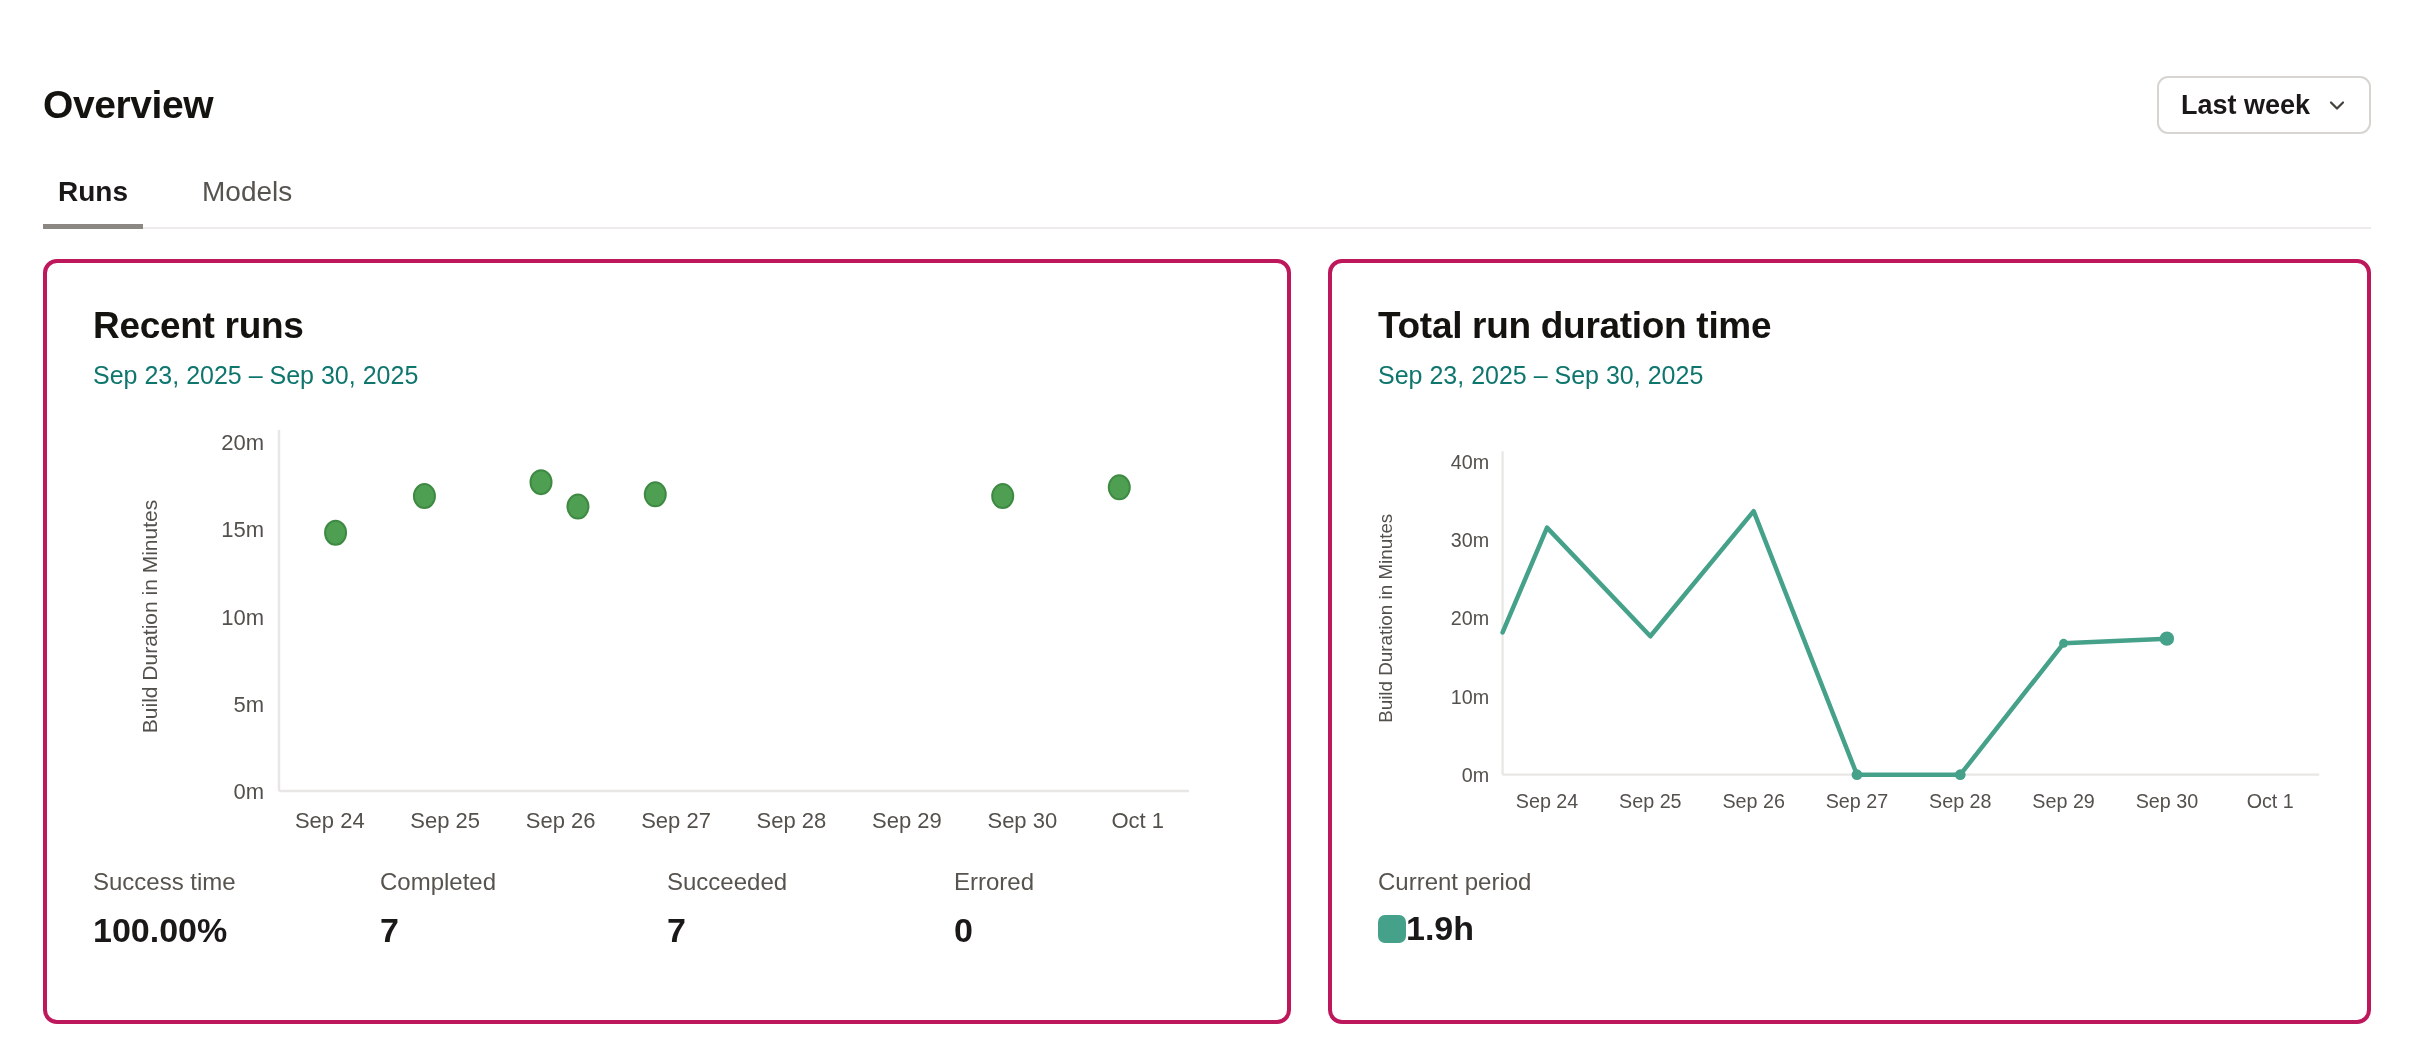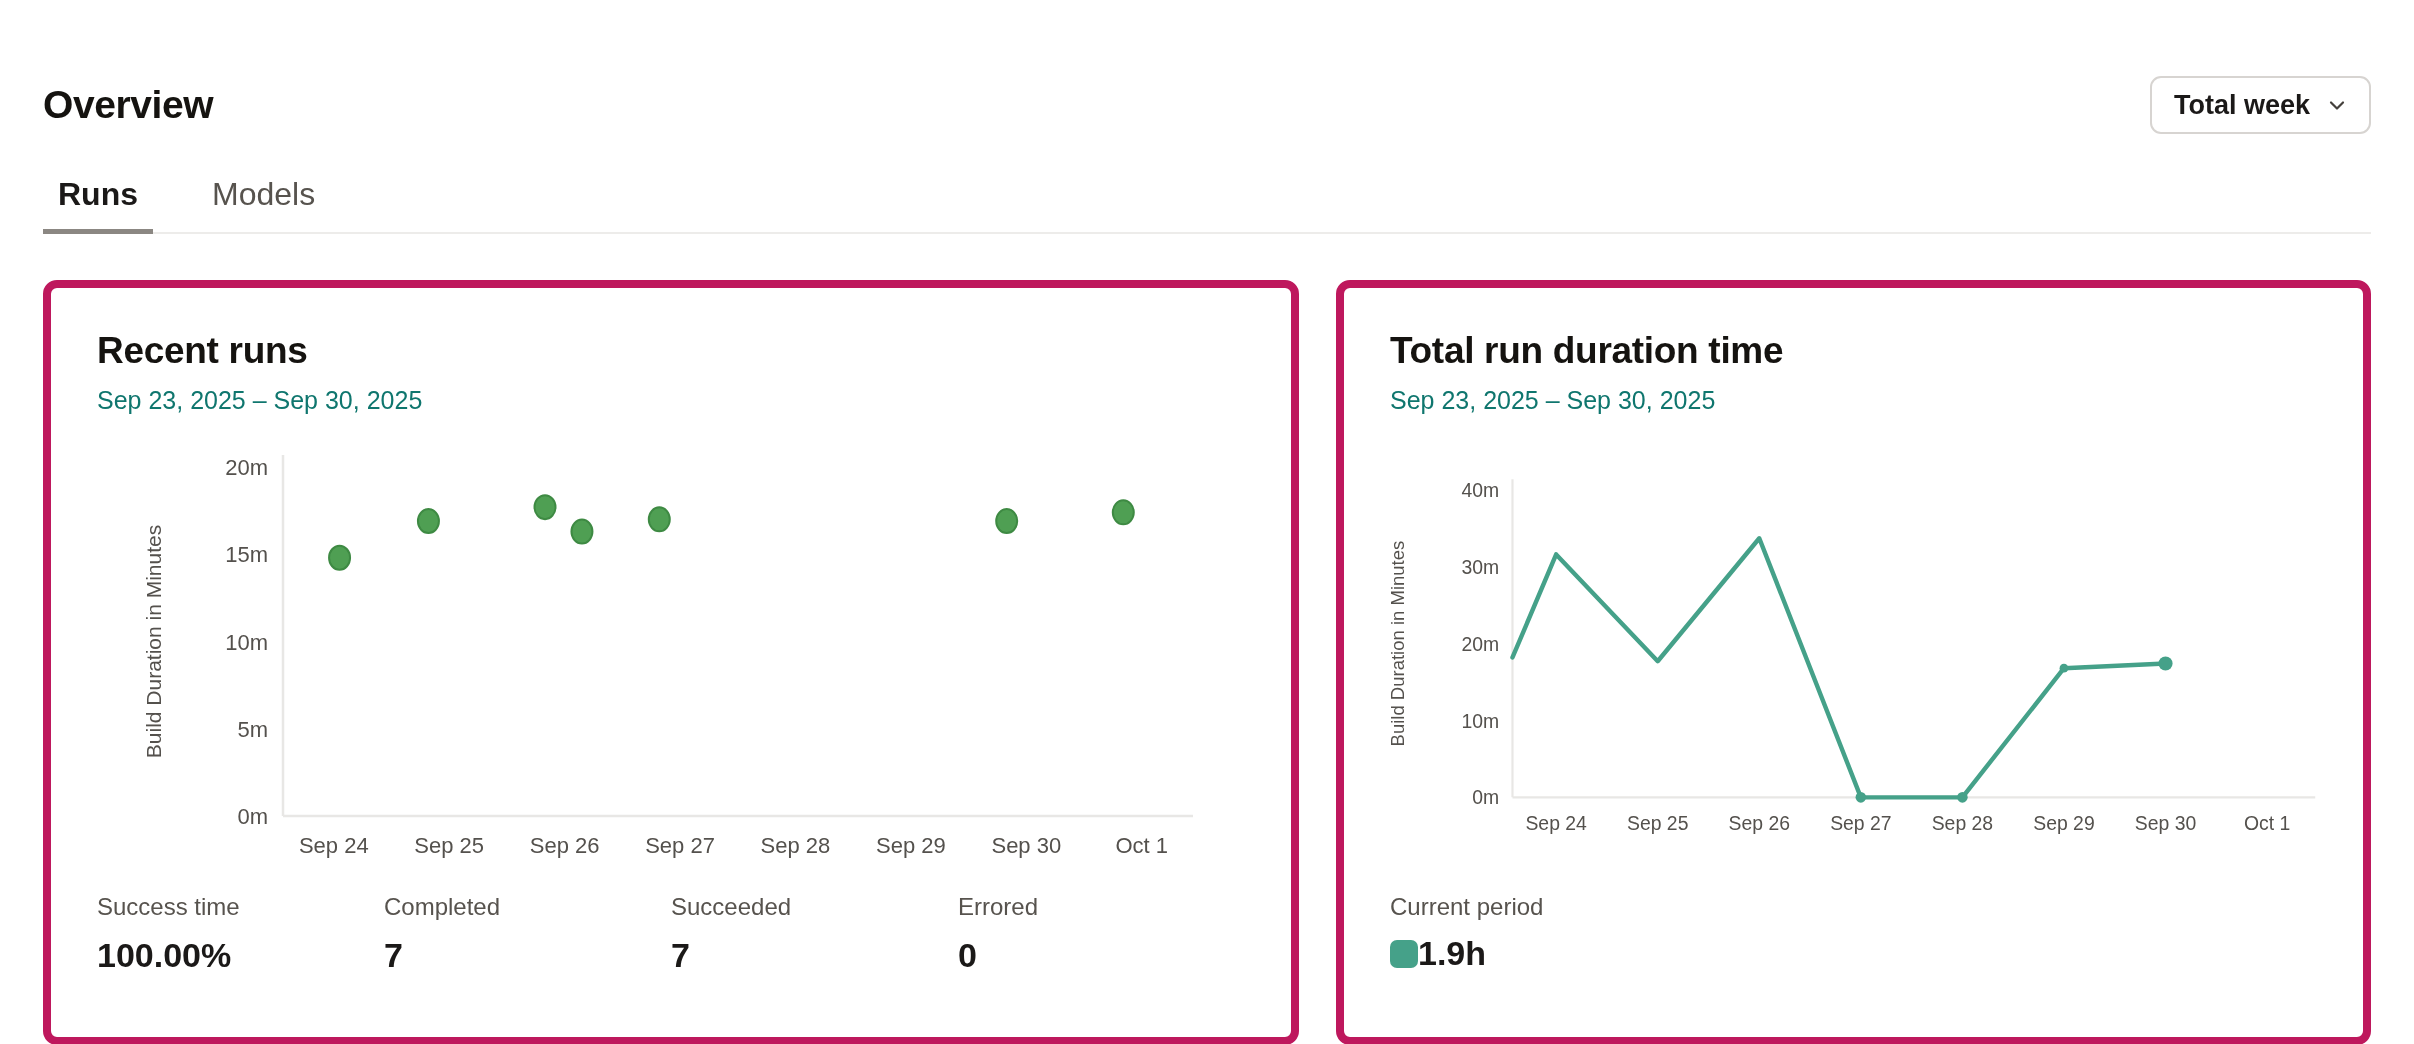--- a/index.html
+++ b/index.html
@@ -10,30 +10,30 @@
   
   .header-row { display: flex; justify-content: space-between; align-items: center; padding-top: 32px; margin-top: 44px; }
   .page-title { font-size: 39px; font-weight: 700; letter-spacing: -0.4px; color: #151310; }
   .period-dropdown { display: flex; align-items: center; gap: 15px; height: 58px;
     padding: 0 20px 0 22px; border: 2px solid #d7d4d1; border-radius: 11px;
     background: #fff; font-size: 27px; font-weight: 600; color: #1b1918; cursor: pointer; }
   .chevron { width: 24px; height: 24px; }
 
   
   .tabs-row { display: flex; gap: 44px; margin-top: 42px; border-bottom: 2px solid #edecea; }
-  .tab { padding: 0 15px 19px 15px; font-size: 32px; color: #57534e; font-weight: 400;
+  .tab { padding: 0 15px 19px 15px; font-size: 28px; color: #57534e; font-weight: 400;
     position: relative; cursor: pointer; }
   .tab.active { color: #1b1918; font-weight: 700; }
   .tab.active::after { content: ""; position: absolute; left: 0; right: 0; bottom: -2px;
     height: 5px; background: #8b8782; }
 
   
   .cards-row { display: flex; gap: 37px; margin-top: 30px; }
-  .card { flex: 1; height: 765px; border: 8px solid #be185d; border-radius: 14px;
-    background: #fff; padding: 42px 46px 0 46px; margin-top: 16px; }
+  .card { flex: 1; height: 765px; border: 4px solid #be185d; border-radius: 14px;
+    background: #fff; padding: 42px 46px 0 46px; }
   .card-title { font-size: 37px; font-weight: 700; letter-spacing: -0.3px; color: #151310; }
   .card-subtitle { font-size: 25px; color: #0f766e; margin-top: 14px; }
 
   .chart-svg { display: block; width: 100%; height: 412px; margin-top: 38px; }
   .chart-svg text { font-family: "Liberation Sans", "DejaVu Sans", sans-serif; }
 
   
   .stats-row { display: flex; margin-top: 28px; }
   .stat { width: 287px; }
   .stat-label { font-size: 24px; color: #57534e; }
@@ -47,21 +47,21 @@
   .legend-value { font-size: 34px; font-weight: 700; color: #1b1918; }
 </style>
 </head>
 <body>
 
 <div class="page">
 
   <div class="header-row">
     <div class="page-title">Overview</div>
     <button class="period-dropdown">
-      <span>Total week</span>
+      <span>Last week</span>
       <svg class="chevron" viewBox="0 0 24 24" fill="none">
         <path d="M6 9.5 L12 15.5 L18 9.5" stroke="#44403c" stroke-width="2.2" stroke-linecap="round" stroke-linejoin="round"></path>
       </svg>
     </button>
   </div>
 
   <div class="tabs-row">
     <div class="tab active">Runs</div>
     <div class="tab">Models</div>
   </div>

